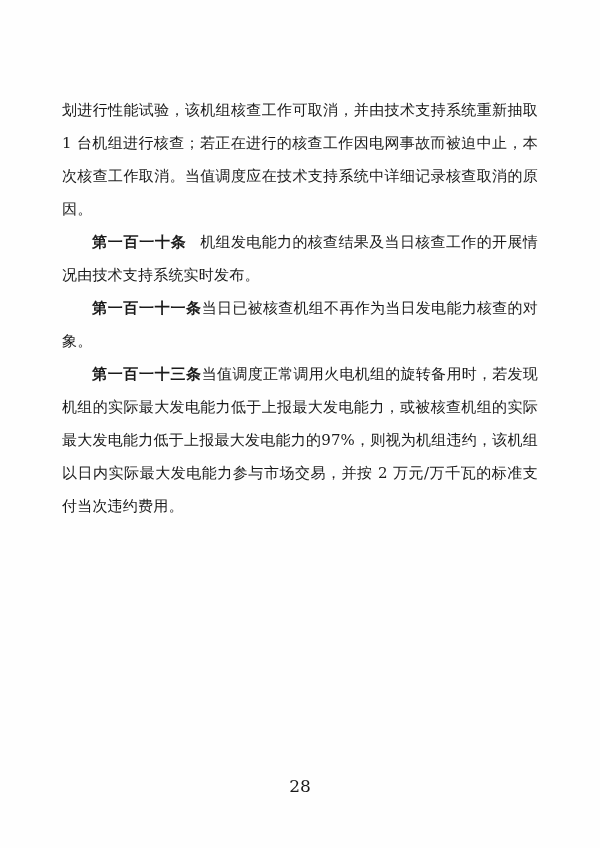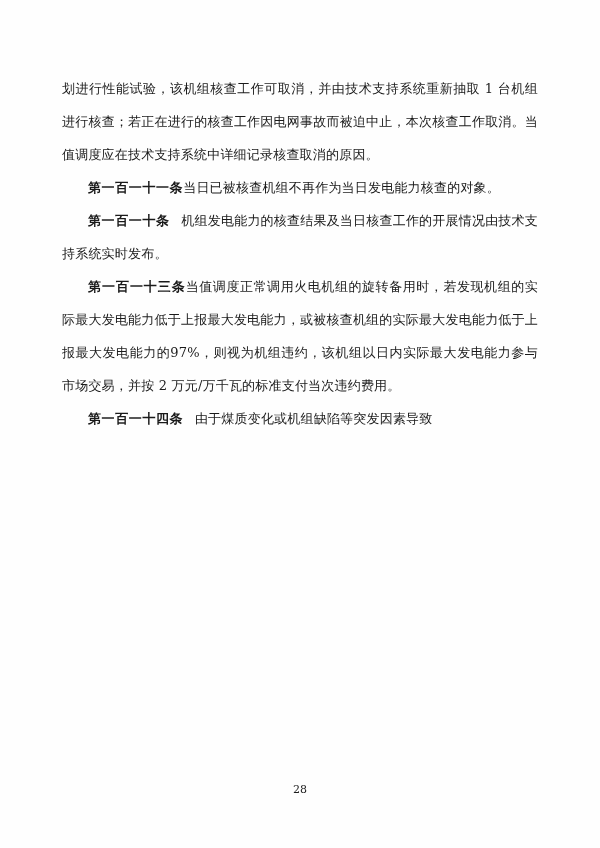--- a/index.html
+++ b/index.html
@@ -16,77 +16,75 @@
   }
   .page {
     position: relative;
     width: 600px;
     height: 848px;
     box-sizing: border-box;
     padding: 72px 62px 40px 62px;
     background: #fefefe;
   }
   .body-text {
-    font-size: 13px;
+    font-size: 15px;
     line-height: 33px;
     text-align: justify;
     text-justify: inter-ideograph;
     letter-spacing: 0.2px;
+    margin-top: 22px;
   }
   p {
     margin: 0;
     text-indent: 0;
   }
   p.indent {
     text-indent: 2em;
   }
   .heading-label {
     font-weight: bold;
     letter-spacing: 0.6px;
   }
   .page-number {
     position: absolute;
     left: 0;
     right: 0;
     bottom: 52px;
     text-align: center;
-    font-size: 11px;
+    font-size: 17px;
     font-family: "DejaVu Serif", "Liberation Serif", serif;
     color: #1a1a1a;
   }
   .sp {
     display: inline-block;
     width: 0.9em;
   }
 </style>
 </head>
 <body>
 
 <div class="page">
 
   <div class="body-text">
 
     <p class="para">
       <span>划进行性能试验，该机组核查工作可取消，并由技术支持系统重新抽取 1 台机组进行核查；若正在进行的核查工作因电网事故而被迫中止，本次核查工作取消。当值调度应在技术支持系统中详细记录核查取消的原因。</span>
     </p>
 
     <p class="para indent">
-      <span class="heading-label">第一百一十一条</span><span>当日已被核查机组不再作为当日发电能力核查的对象。</span>
+      <span class="heading-label">第一百一十条</span><span class="sp"></span><span>机组发电能力的核查结果及当日核查工作的开展情况由技术支持系统实时发布。</span>
     </p>
 
     <p class="para indent">
-      <span class="heading-label">第一百一十条</span><span class="sp"></span><span>机组发电能力的核查结果及当日核查工作的开展情况由技术支持系统实时发布。</span>
+      <span class="heading-label">第一百一十一条</span><span>当日已被核查机组不再作为当日发电能力核查的对象。</span>
     </p>
 
     <p class="para indent">
       <span class="heading-label">第一百一十三条</span><span>当值调度正常调用火电机组的旋转备用时，若发现机组的实际最大发电能力低于上报最大发电能力，或被核查机组的实际最大发电能力低于上报最大发电能力的97%，则视为机组违约，该机组以日内实际最大发电能力参与市场交易，并按 2 万元/万千瓦的标准支付当次违约费用。</span>
     </p>
 
 
-    <p class="para indent">
-      <span class="heading-label">第一百一十四条</span><span class="sp"></span><span>由于煤质变化或机组缺陷等突发因素导致</span>
-    </p>
 
   </div>
 
   <div class="page-number">28</div>
 
 </div>
 
 </body></html>

